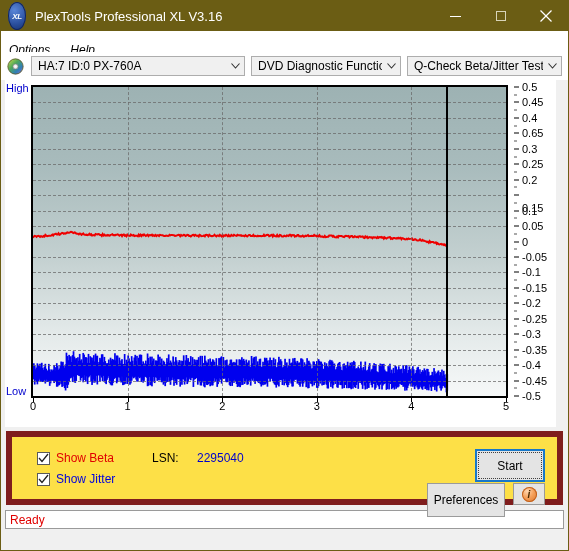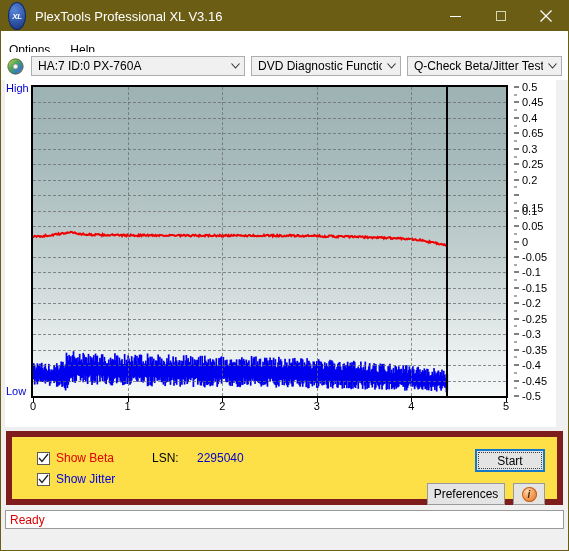--- a/index.html
+++ b/index.html
@@ -75,20 +75,21 @@
     align-items: center;
     flex: 0 0 auto;
     padding-left: 6px;
   }
   .menu-item {
     font-size: 12px;
     color: #000000;
     padding: 18px 8px 2px 2px;
     margin-right: 10px;
     white-space: nowrap;
+    font-style: italic;
   }
   .menu-item u { text-decoration: underline; }
   
   .toolbar {
     height: 28px;
     background: #ffffff;
     display: flex;
     align-items: center;
     flex: 0 0 auto;
     padding: 0 6px;
@@ -275,35 +276,35 @@
     box-sizing: border-box;
     font-size: 12px;
     color: #000;
     display: flex;
     align-items: center;
     justify-content: center;
     white-space: nowrap;
   }
   .btn-start {
     right: 12px; top: 12px;
-    width: 70px; height: 23px;
+    width: 70px; height: 33px;
     border: 2px solid #1878c8;
     background: #e4e4e4;
   }
   .btn-start .inner {
     width: calc(100% - 4px);
     height: calc(100% - 4px);
     border: 1px dotted #404040;
     display: flex;
     align-items: center;
     justify-content: center;
   }
   .btn-prefs {
     right: 52px; top: 46px;
-    width: 78px; height: 22px;
+    width: 78px; height: 34px;
   }
   .btn-info {
     right: 12px; top: 46px;
     width: 32px; height: 22px;
   }
   .info-circle {
     width: 15px; height: 15px;
     border-radius: 50%;
     background: radial-gradient(circle at 35% 28%, #ffd7b0 0%, #f5a05a 45%, #d9742c 100%);
     color: #4a2800;

